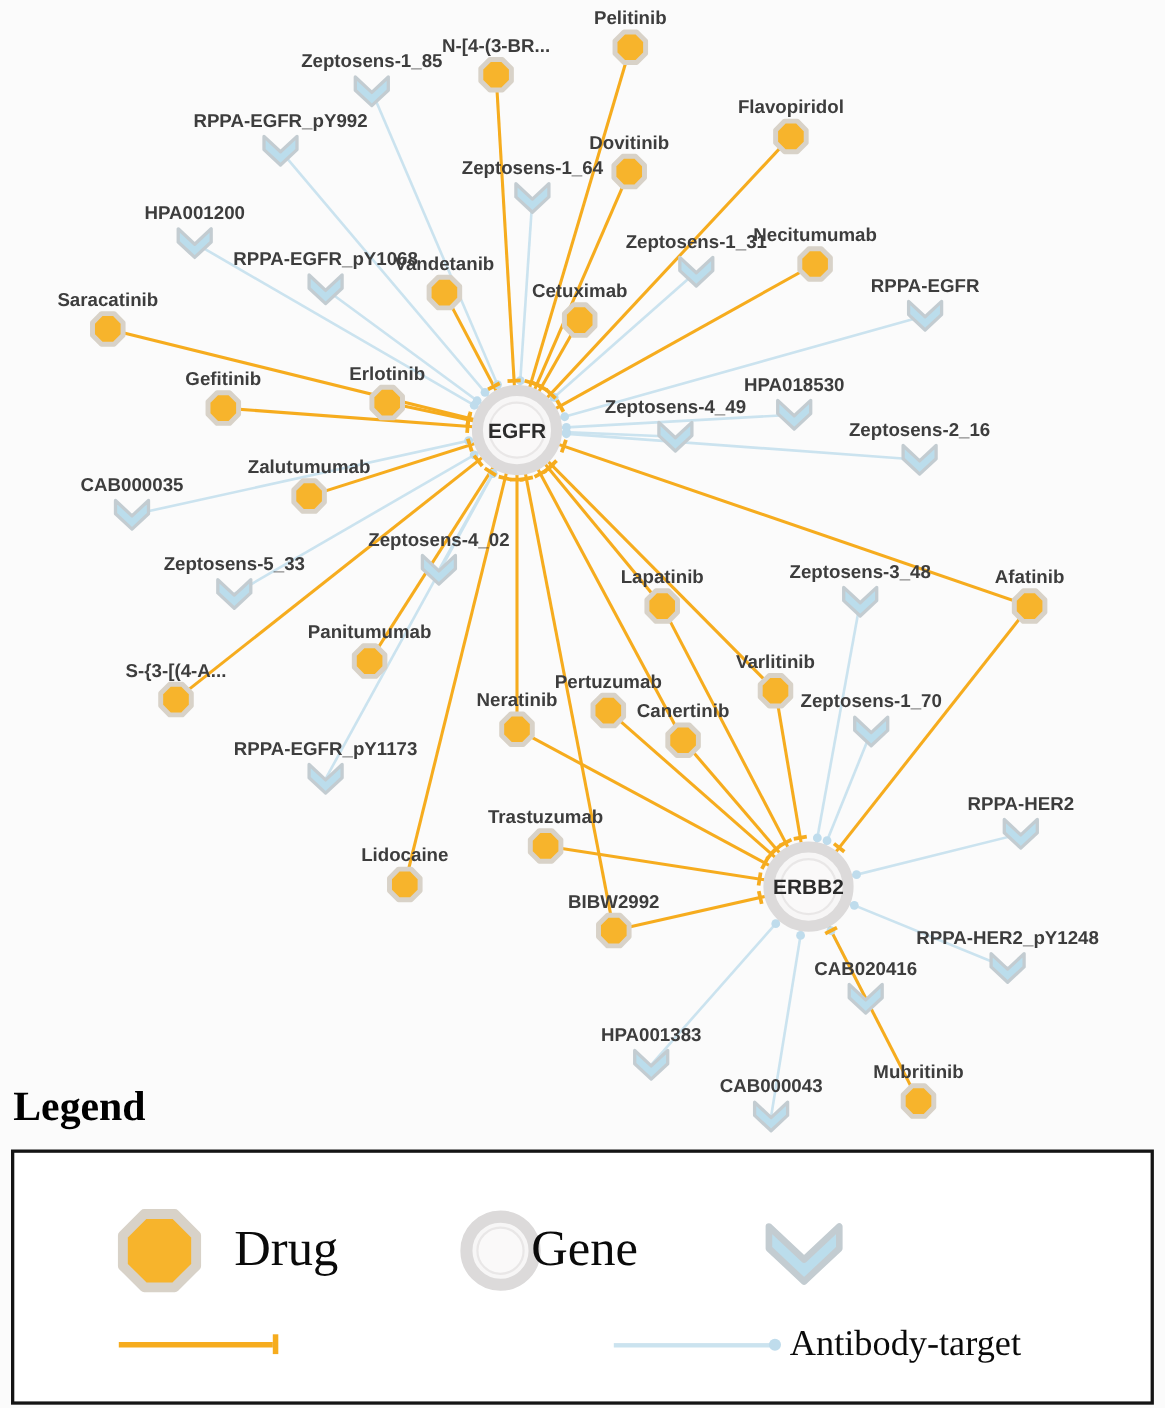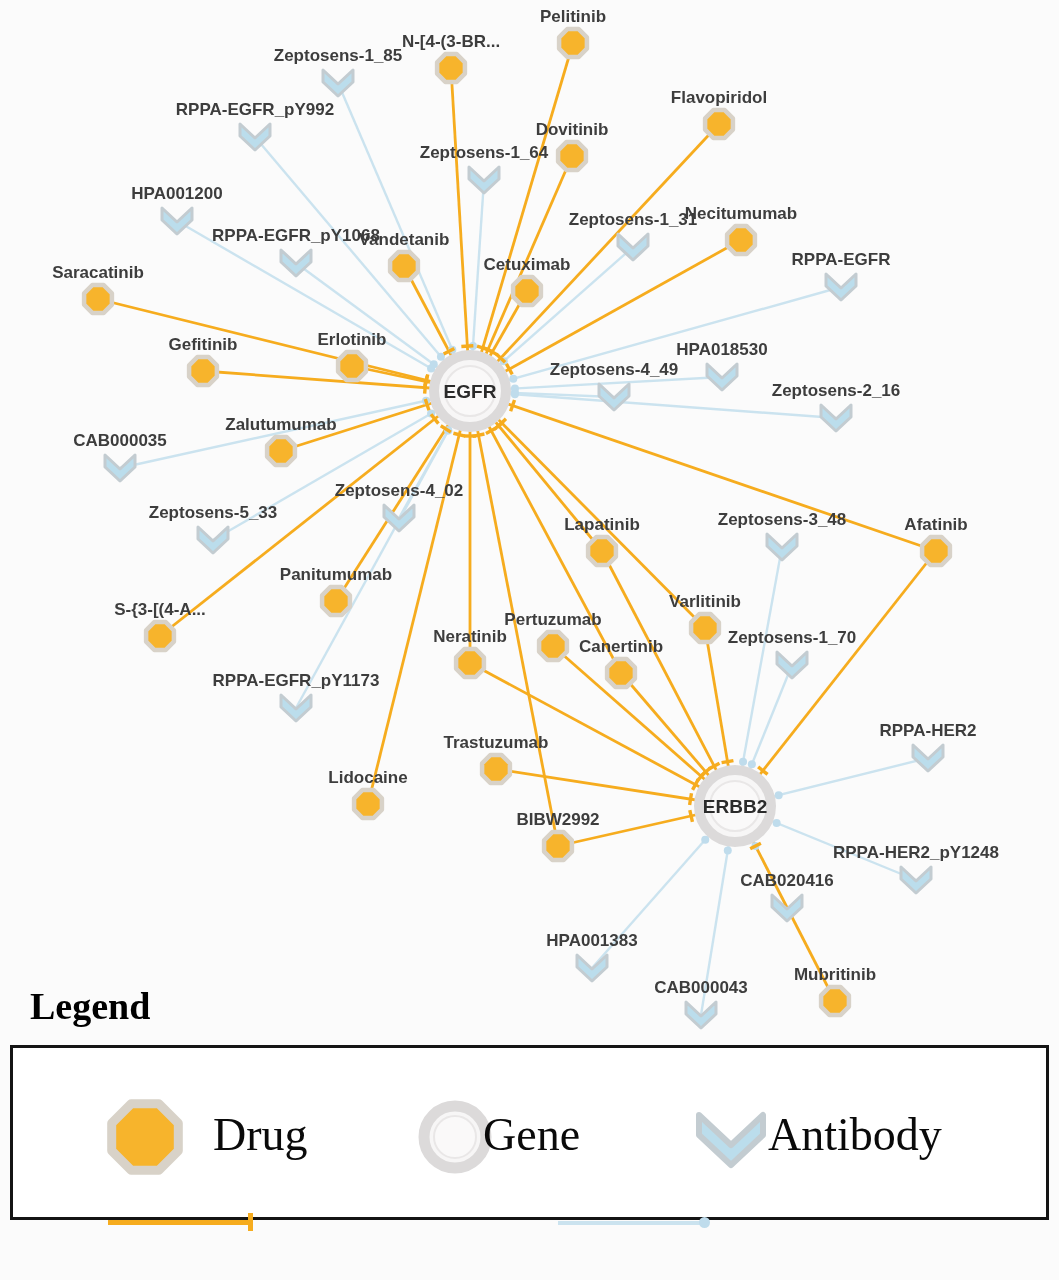--- a/index.html
+++ b/index.html
@@ -1,22 +1,22 @@
 <!DOCTYPE html>
 <html><head>
 <meta charset="utf-8">
 <style>
   html,body{margin:0;padding:0;background:#FFFFFF;}
   .stage{position:relative;width:1059px;height:1280px;background:#FBFBFB;overflow:hidden;
          font-family:"Liberation Sans",sans-serif;}
   #network-svg{position:absolute;left:0;top:0;}
   .node-label{font:700 17px "Liberation Sans",sans-serif;}
   .gene-label{font:700 19px "Liberation Sans",sans-serif;}
-  .legend-title{position:absolute;left:12px;top:984px;font:700 38px "Liberation Serif",serif;color:#000;margin-left:18px;}
-  .legend-box{position:absolute;left:10px;top:1045px;width:1039px;height:175px;
+  .legend-title{position:absolute;left:12px;top:984px;font:700 38px "Liberation Serif",serif;color:#000;}
+  .legend-box{position:absolute;left:10px;top:1045px;width:1039px;height:232px;
               border:3px solid #141414;background:#FFFFFF;box-sizing:border-box;}
   .legend-icon{position:absolute;}
   .legend-node-label{position:absolute;top:60px;font:400 46px "Liberation Serif",serif;color:#0A0A0A;line-height:54px;}
   .legend-edge-label{position:absolute;top:155px;font:400 33px "Liberation Serif",serif;color:#0A0A0A;line-height:38px;}
   .edge-sample{position:absolute;}
   .edge-dot{border-radius:50%;}
 </style>
 </head>
 <body>
 
@@ -330,22 +330,22 @@
 
     <svg class="legend-icon" style="left:392px;top:39px" width="100" height="100">
       <circle cx="50" cy="50" r="31" stroke-width="11" fill="#F7F6F6" stroke="#DCDADA"></circle>
       <circle cx="50" cy="50" r="21" stroke-width="2" fill="#FAF9F9" stroke="#E9E7E7"></circle>
     </svg>
     <span class="legend-node-label" style="left:470px">Gene</span>
 
     <svg class="legend-icon" style="left:673px;top:41px" width="90" height="90">
       <path d="M 13,26 L 45,56 L 77,26 L 77,46 L 45,76 L 13,46 Z" stroke-width="6" stroke-linejoin="round" fill="#BBDDEC" stroke="#C3CCD1"></path>
     </svg>
-    <span class="legend-node-label" style="left:755px">Antibody</span>
 
     <div class="edge-sample" style="left: 95px; top: 172px; width: 140px; height: 5px; background: rgb(246, 172, 30);"></div>
     <div class="edge-sample" style="left: 235px; top: 165px; width: 5px; height: 18px; background: rgb(246, 172, 30);"></div>
 
     <div class="edge-sample" style="left: 545px; top: 173px; width: 142px; height: 4px; background: rgb(203, 227, 239);"></div>
     <div class="edge-sample edge-dot" style="left: 686px; top: 169px; width: 11px; height: 11px; background: rgb(191, 220, 236);"></div>
+    <span class="legend-edge-label" style="left:705px">Antibody-target</span>
   </div>
 
 </div>
 
 </body></html>

